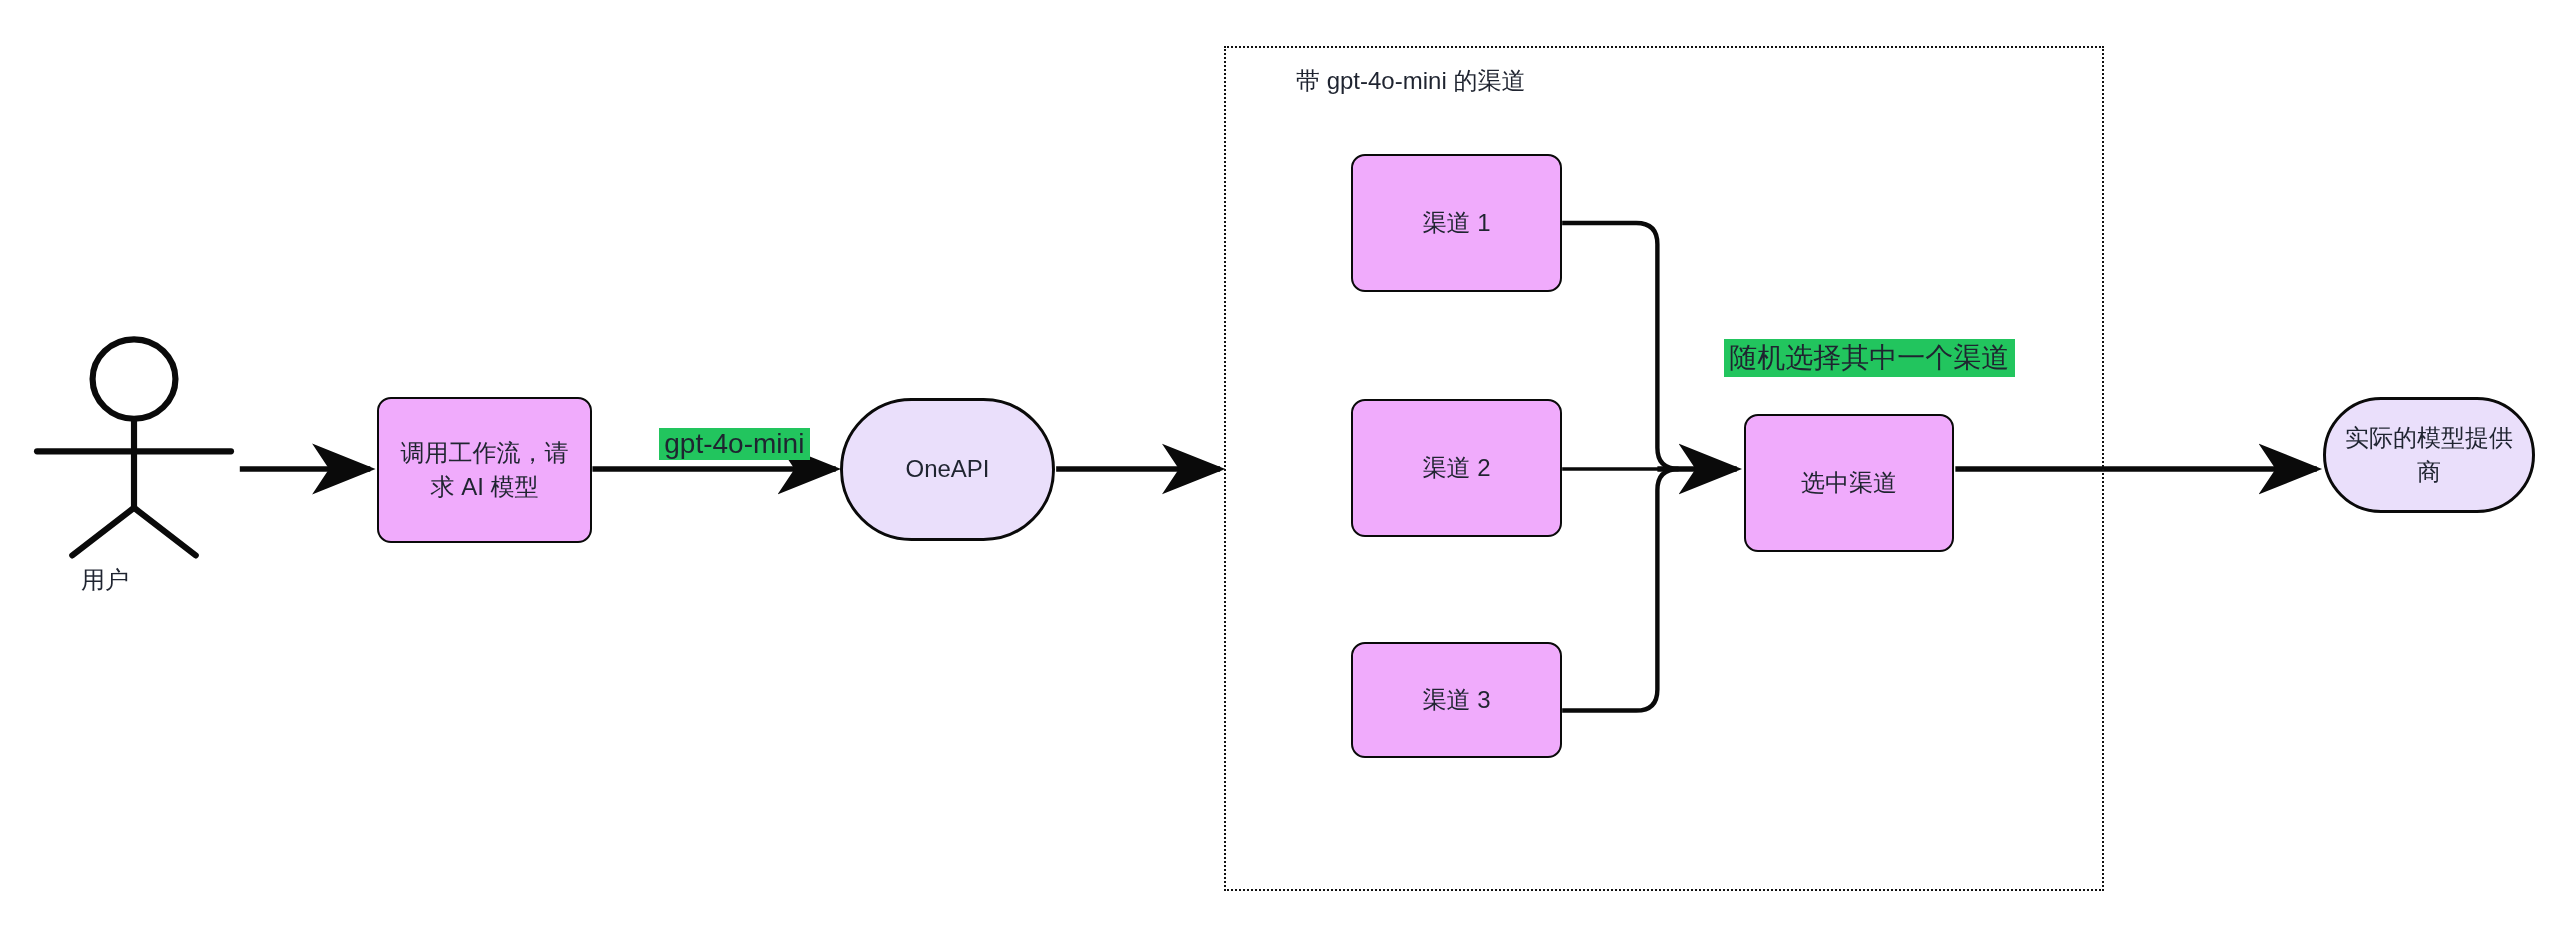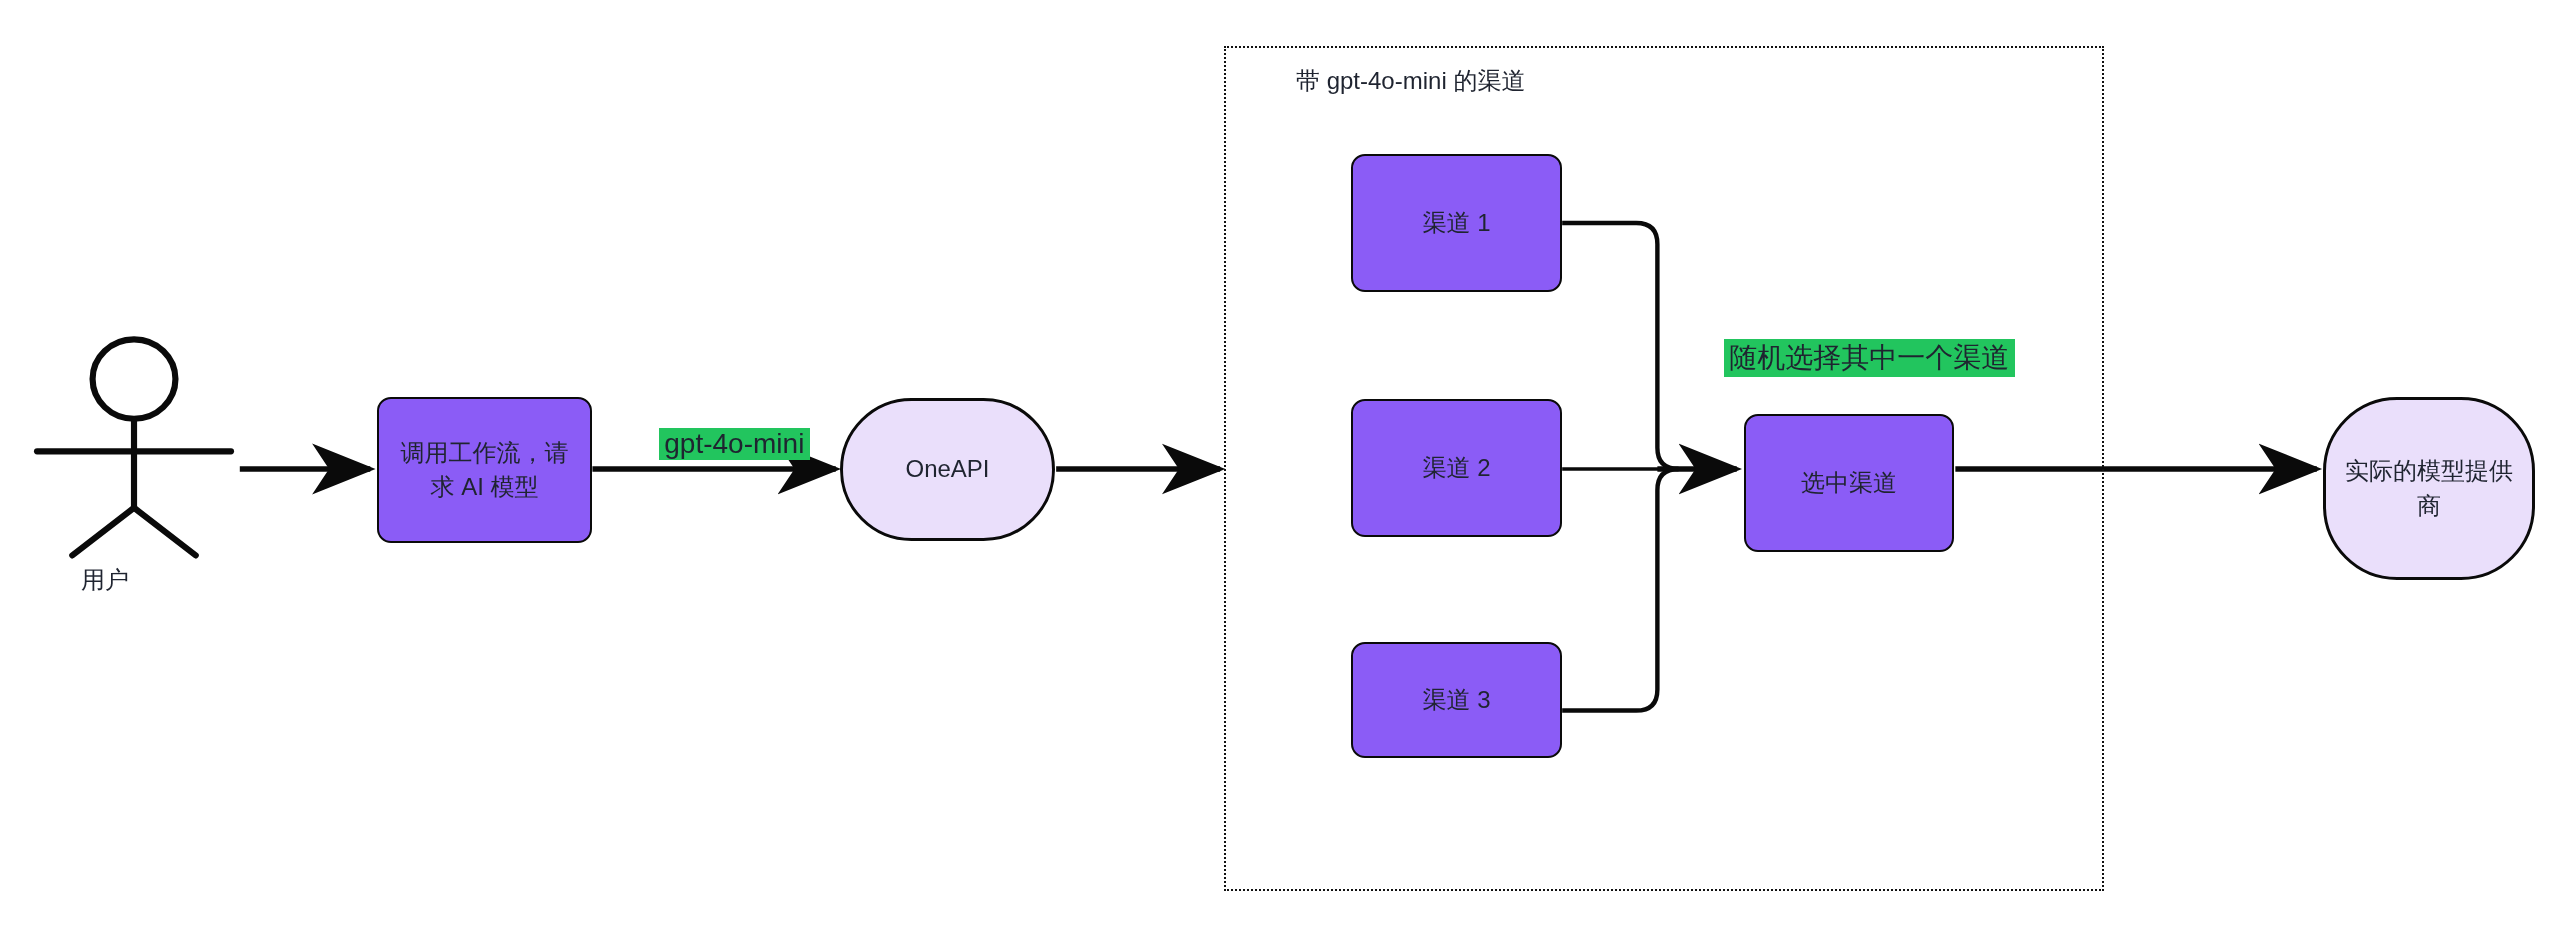--- a/index.html
+++ b/index.html
@@ -27,21 +27,21 @@
     position: absolute;
     box-sizing: border-box;
     display: flex;
     align-items: center;
     justify-content: center;
     text-align: center;
     color: #1f2430;
     line-height: 1.42;
   }
   .box-blue {
-    background: #8b5cf6;
+    background: #f0abfc;
     border: 2.6px solid #0a0a0a;
     border-radius: 14px;
     font-size: 24px;
   }
   .pill-purple {
     background: #eadffb;
     border: 3.5px solid #0a0a0a;
     border-radius: 74px;
     font-size: 24px;
   }
@@ -139,21 +139,21 @@
   </div>
 
   <div class="node box-blue" style="left:1351px; top:642px; width:211px; height:116px;text-align:center;">
     <span class="node-text">渠道 3</span>
   </div>
 
   <div class="node box-blue" style="left:1744px; top:398px; width:210px; height:138px;margin-top:16px;">
     <span class="node-text">选中渠道</span>
   </div>
 
-  <div class="node pill-purple" style="left:2323px; top:397px; width:212px; height:183px;">
+  <div class="node pill-purple" style="left:2323px; top:397px; width:212px; height:116px;">
     <span class="node-text">实际的模型提供商</span>
   </div>
 
   <div class="edge-label" style="left:659px; top:428px;">gpt-4o-mini</div>
 
   <div class="edge-label" style="left:1724px; top:339px;">随机选择其中一个渠道</div>
 
 </div>
 
 

